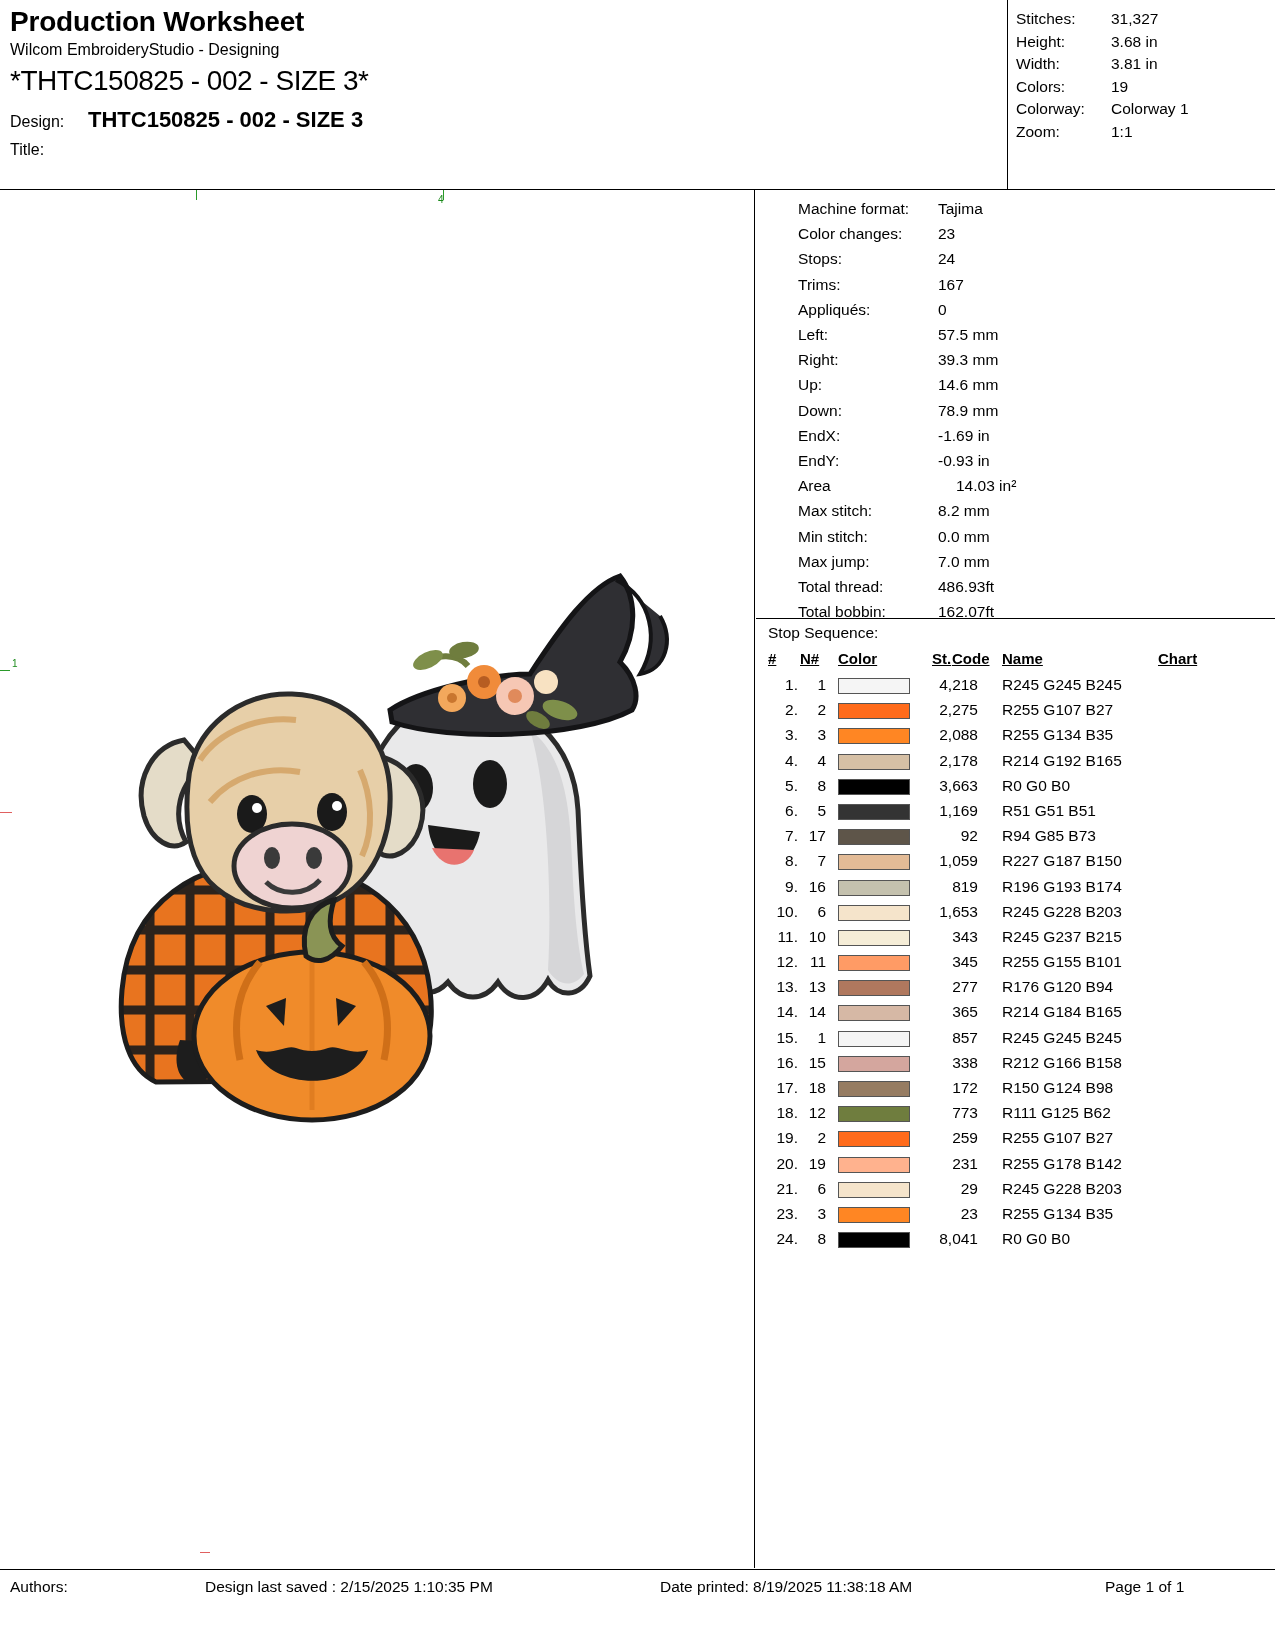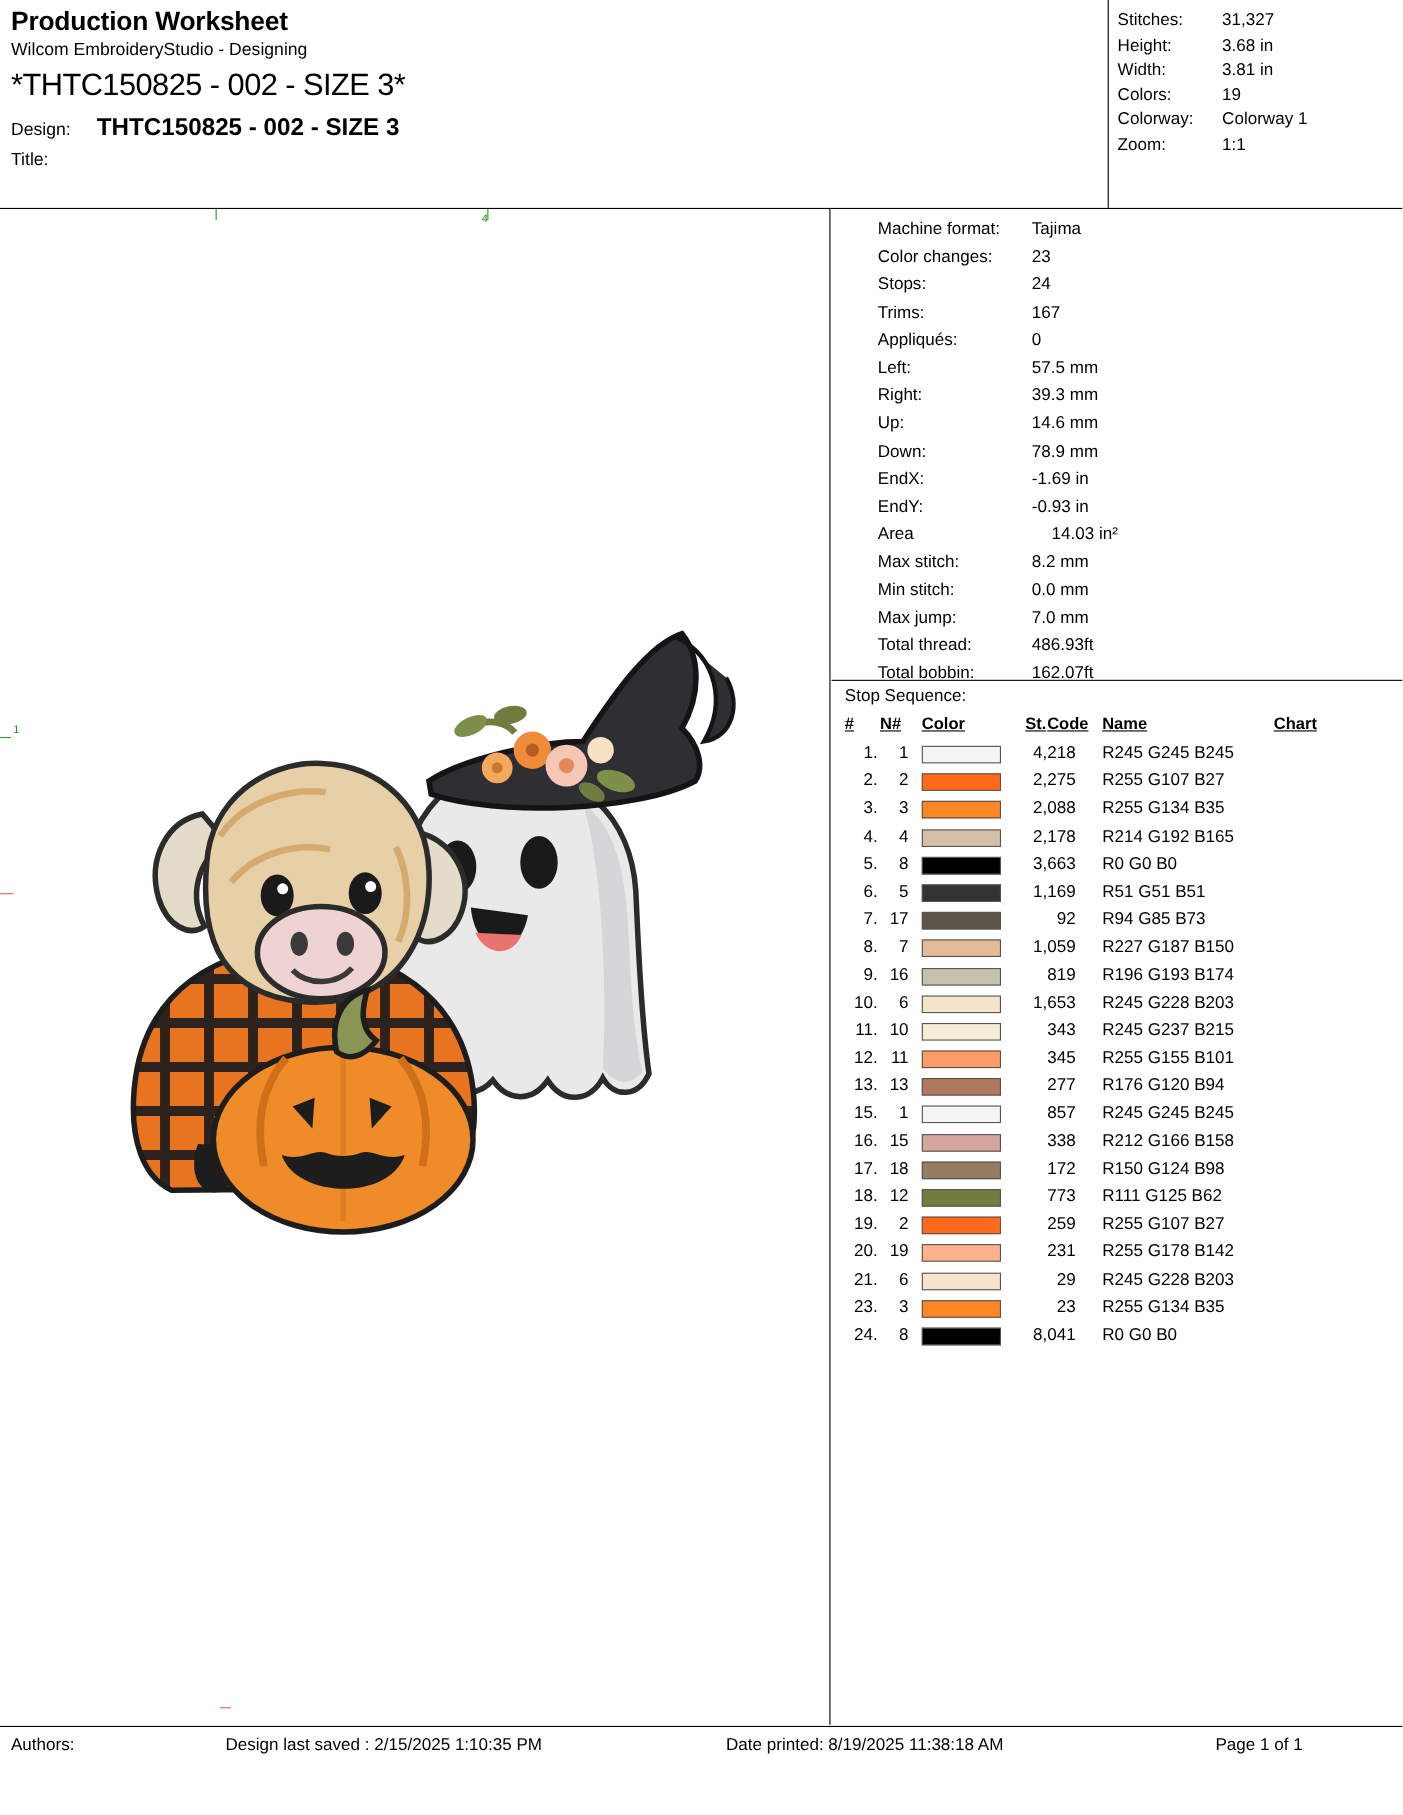--- a/index.html
+++ b/index.html
@@ -30,21 +30,21 @@
     height: 190px;
     border-bottom: 1px solid #000;
     box-sizing: border-box;
   }
   .header-left {
     position: absolute;
     left: 10px; top: 6px;
     width: 990px;
   }
   .ws-title {
-    font-size: 24px;
+    font-size: 28px;
     font-weight: bold;
     letter-spacing: -0.2px;
   }
   .ws-sub {
     font-size: 16px;
     margin-top: 3px;
   }
   .big-title {
     font-size: 28px;
     margin-top: 6px;
@@ -527,20 +527,27 @@
         <span class="c-name">R255 G155 B101</span>
       </div>
       <div class="seq-row">
         <span class="c-num">13.</span>
         <span class="c-nnum">13</span>
         <span class="c-swatch" style="background:#b0785e"></span>
         <span class="c-st">277</span>
         <span class="c-name">R176 G120 B94</span>
       </div>
       <div class="seq-row">
+        <span class="c-num">14.</span>
+        <span class="c-nnum">14</span>
+        <span class="c-swatch" style="background:#d6b8a5"></span>
+        <span class="c-st">365</span>
+        <span class="c-name">R214 G184 B165</span>
+      </div>
+      <div class="seq-row">
         <span class="c-num">15.</span>
         <span class="c-nnum">1</span>
         <span class="c-swatch" style="background:#f5f5f5"></span>
         <span class="c-st">857</span>
         <span class="c-name">R245 G245 B245</span>
       </div>
       <div class="seq-row">
         <span class="c-num">16.</span>
         <span class="c-nnum">15</span>
         <span class="c-swatch" style="background:#d4a69e"></span>

